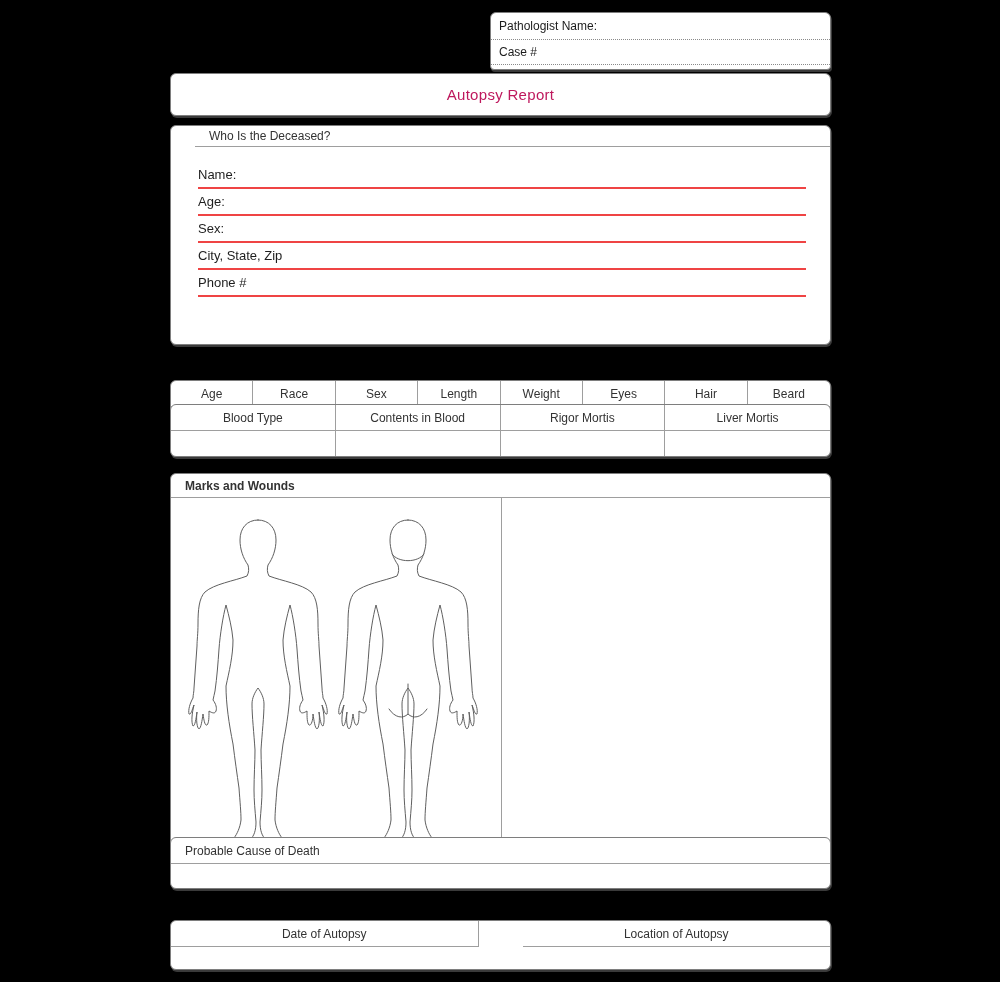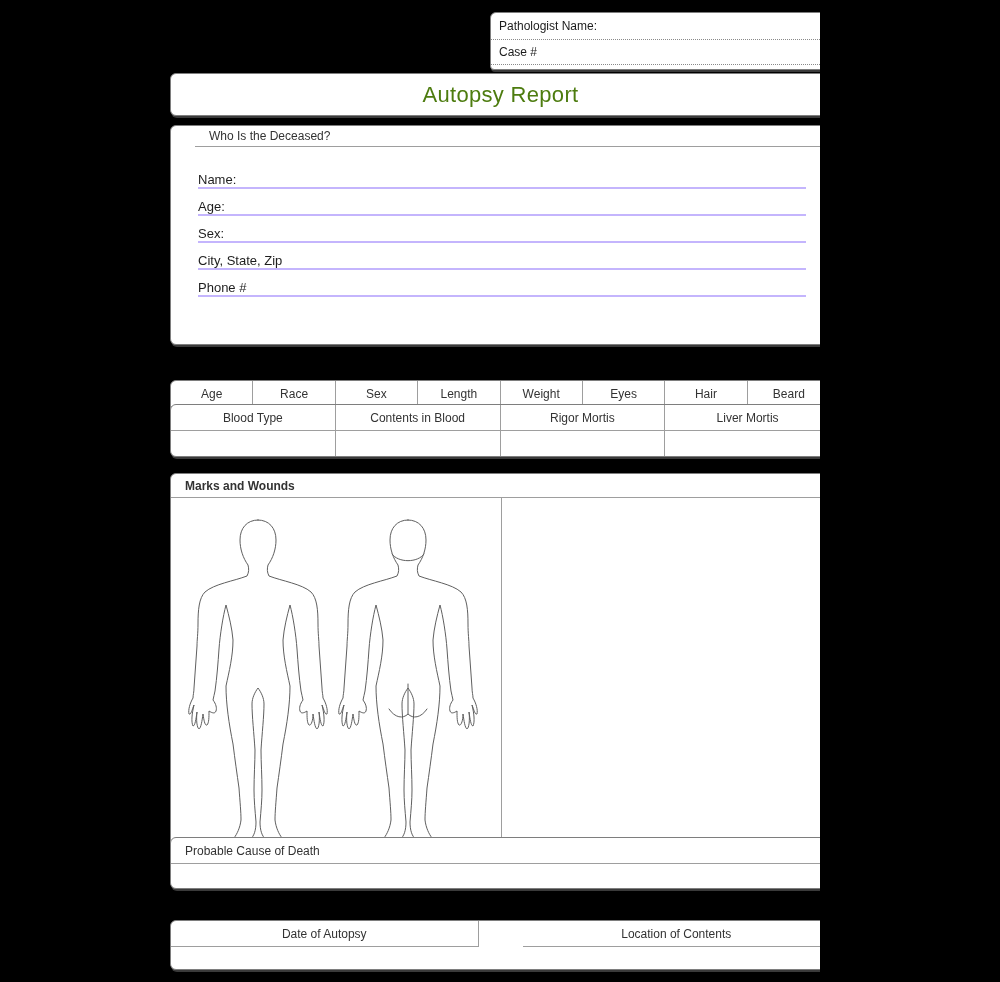--- a/index.html
+++ b/index.html
@@ -1,45 +1,45 @@
 <!DOCTYPE html>
 <html><head>
 <meta charset="utf-8">
 <style>
   * { margin:0; padding:0; box-sizing:border-box; }
   html,body { background:#000; }
   body { font-family:"Liberation Sans", sans-serif; }
-  #canvas { position:relative; width:820px; height:982px; background:#000; overflow:hidden;text-align:center; }
+  #canvas { position:relative; width:1000px; height:982px; background:#000; overflow:hidden;text-align:center; }
 
   .box {
     position:absolute; background:#fff;
     border:1px solid #7e7e7e; border-radius:6px;
     box-shadow:1px 2px 0 #3a3a3a;
   }
 
   
   #corner-box { left:490px; top:12px; width:341px; height:58px; border-radius:6px 6px 4px 4px; }
   .corner-row { height:27px; display:flex; align-items:center; padding-left:8px;
     border-bottom:1px dotted #8a8a8a; font-size:12px; color:#1c1c1c; }
   .corner-row.second { height:25px; }
 
   
   #title-box { left:170px; top:73px; width:661px; height:43px; display:flex; align-items:center; justify-content:center; }
-  #title-box .title { font-size:22px; color:#4d7c0f; letter-spacing:.3px; }
+  #title-box .title { font-size:15px; color:#be185d; letter-spacing:.3px; }
 
   
   .sec-head { display:flex; align-items:center; padding-left:14px;
     border-bottom:1px solid #9e9e9e; font-size:12px; color:#333; }
 
   
   #who-box { left:170px; top:125px; width:661px; height:220px; }
   #who-box .sec-head { height:21px;margin-left:24px; }
   .fields { padding:15px 24px 0 27px; }
-  .field { height:27px; display:flex; align-items:flex-end; 
-    border-bottom:2px solid #c4b5fd; font-size:13px; color:#1e1e1e; }
+  .field { height:27px; display:flex; align-items:flex-end; padding-bottom:5px;
+    border-bottom:2px solid #ef4444; font-size:13px; color:#1e1e1e; }
 
   
   .tbl { overflow:hidden; display:grid; }
   #physical-table { left:170px; top:355px; width:661px; height:53px;
     grid-template-columns:repeat(8,1fr); grid-template-rows:26px 1fr;margin-top:25px; }
   #postmortem-table { left:170px; top:404px; width:661px; height:53px;
     grid-template-columns:repeat(4,1fr); grid-template-rows:26px 1fr; }
   #autopsy-table { left:170px; top:920px; width:661px; height:50px;
     grid-template-columns:repeat(2,1fr); grid-template-rows:26px 1fr;gap:44px; }
   .th, .td { border-right:1px solid #9e9e9e; }
@@ -213,18 +213,18 @@
     <div id="marks-notes"></div>
   </div>
 
   <div class="box" id="cause-box">
     <div class="sec-head">Probable Cause of Death</div>
     <div class="cause-row"></div>
   </div>
 
   <div class="box tbl" id="autopsy-table">
     <div class="th">Date of Autopsy</div>
-    <div class="th last">Location of Contents</div>
+    <div class="th last">Location of Autopsy</div>
     <div class="td"></div>
     <div class="td last"></div>
   </div>
 
 </div>
 
 </body></html>

